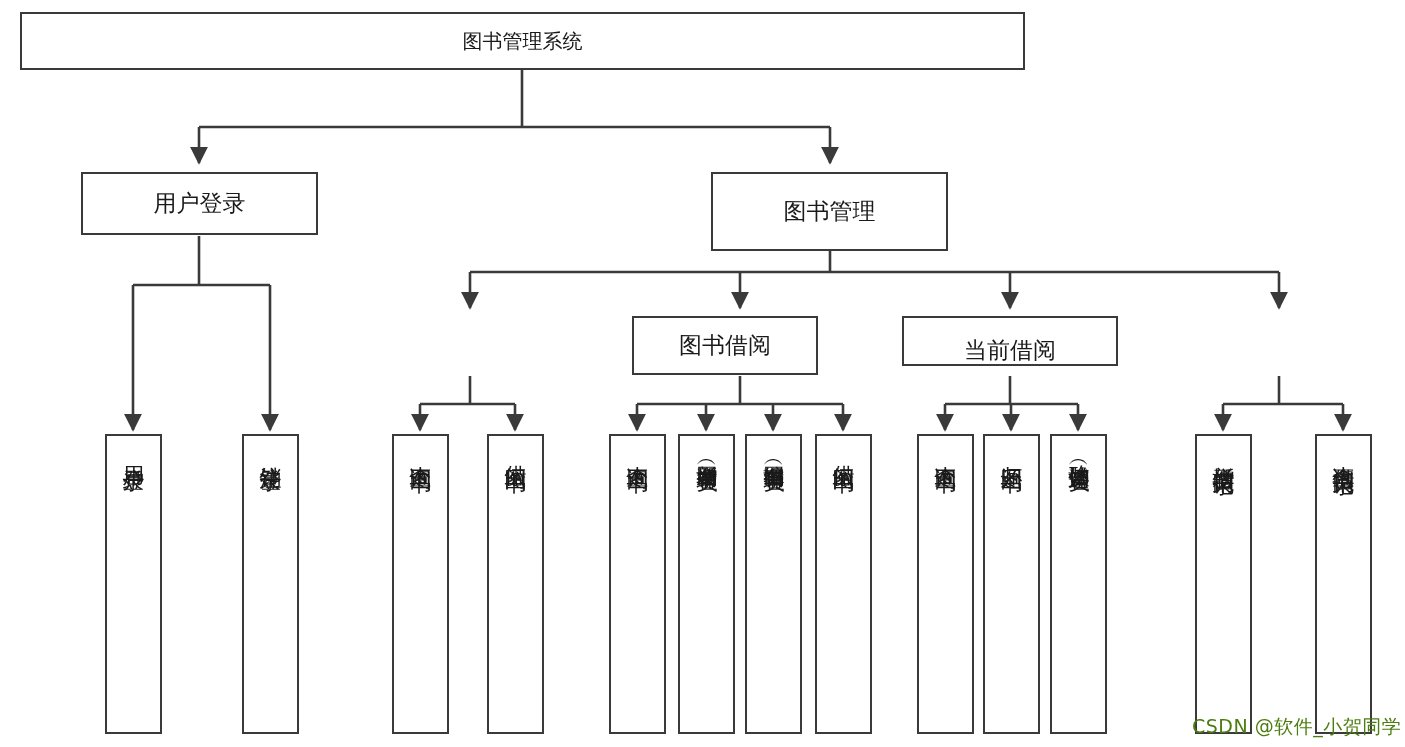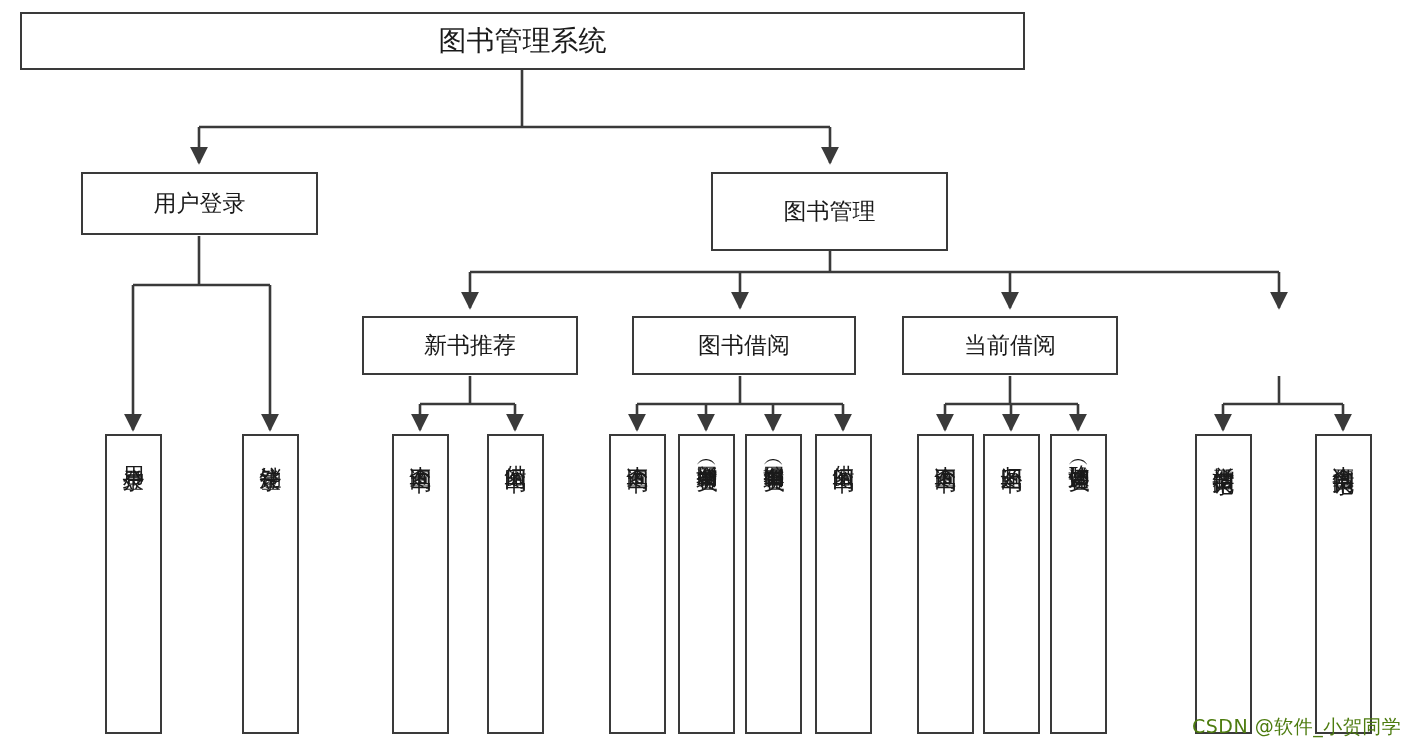--- a/index.html
+++ b/index.html
@@ -39,21 +39,21 @@
   .node .label {
     display: block;
     text-align: center;
     line-height: 1.12;
     white-space: nowrap;
   }
   .node.horiz .label {
     font-size: 23px;
   }
   .node.root .label {
-    font-size: 28px;
+    font-size: 20px;
   }
   .node.vert {
     align-items: flex-start;
     justify-content: center;
     padding-top: 12px;
   }
   .node.vert .label {
     writing-mode: vertical-rl;
     text-orientation: upright;
     font-size: 22px;
@@ -136,29 +136,26 @@
   </div>
 
   <div class="node horiz" style="left:81px; top:172px; width:237px; height:63px;">
     <span class="label">用户登录</span>
   </div>
 
   <div class="node horiz" style="left:711px; top:172px; width:237px; height:79px;">
     <span class="label">图书管理</span>
   </div>
 
-  <div class="node horiz" style="left:362px; top:316px; width:216px; height:59px;">
-    <span class="label">新书推荐</span>
-  </div>
-
-  <div class="node horiz" style="left:632px; top:316px; width:224px; height:59px;">
+
+  <div class="node horiz" style="left:632px; top:316px; width:186px; height:59px;">
     <span class="label">图书借阅</span>
   </div>
 
-  <div class="node horiz" style="left:902px; top:316px; width:216px; height:59px;">
+  <div class="node horiz" style="left:902px; top:316px; width:216px; height:50px;align-items:flex-end;">
     <span class="label">当前借阅</span>
   </div>
 
 
   <div class="node vert" style="left:105px; top:434px; width:57px; height:300px;">
     <span class="label">用户登录</span>
   </div>
 
   <div class="node vert" style="left:242px; top:434px; width:57px; height:300px;">
     <span class="label">注销登录</span>

